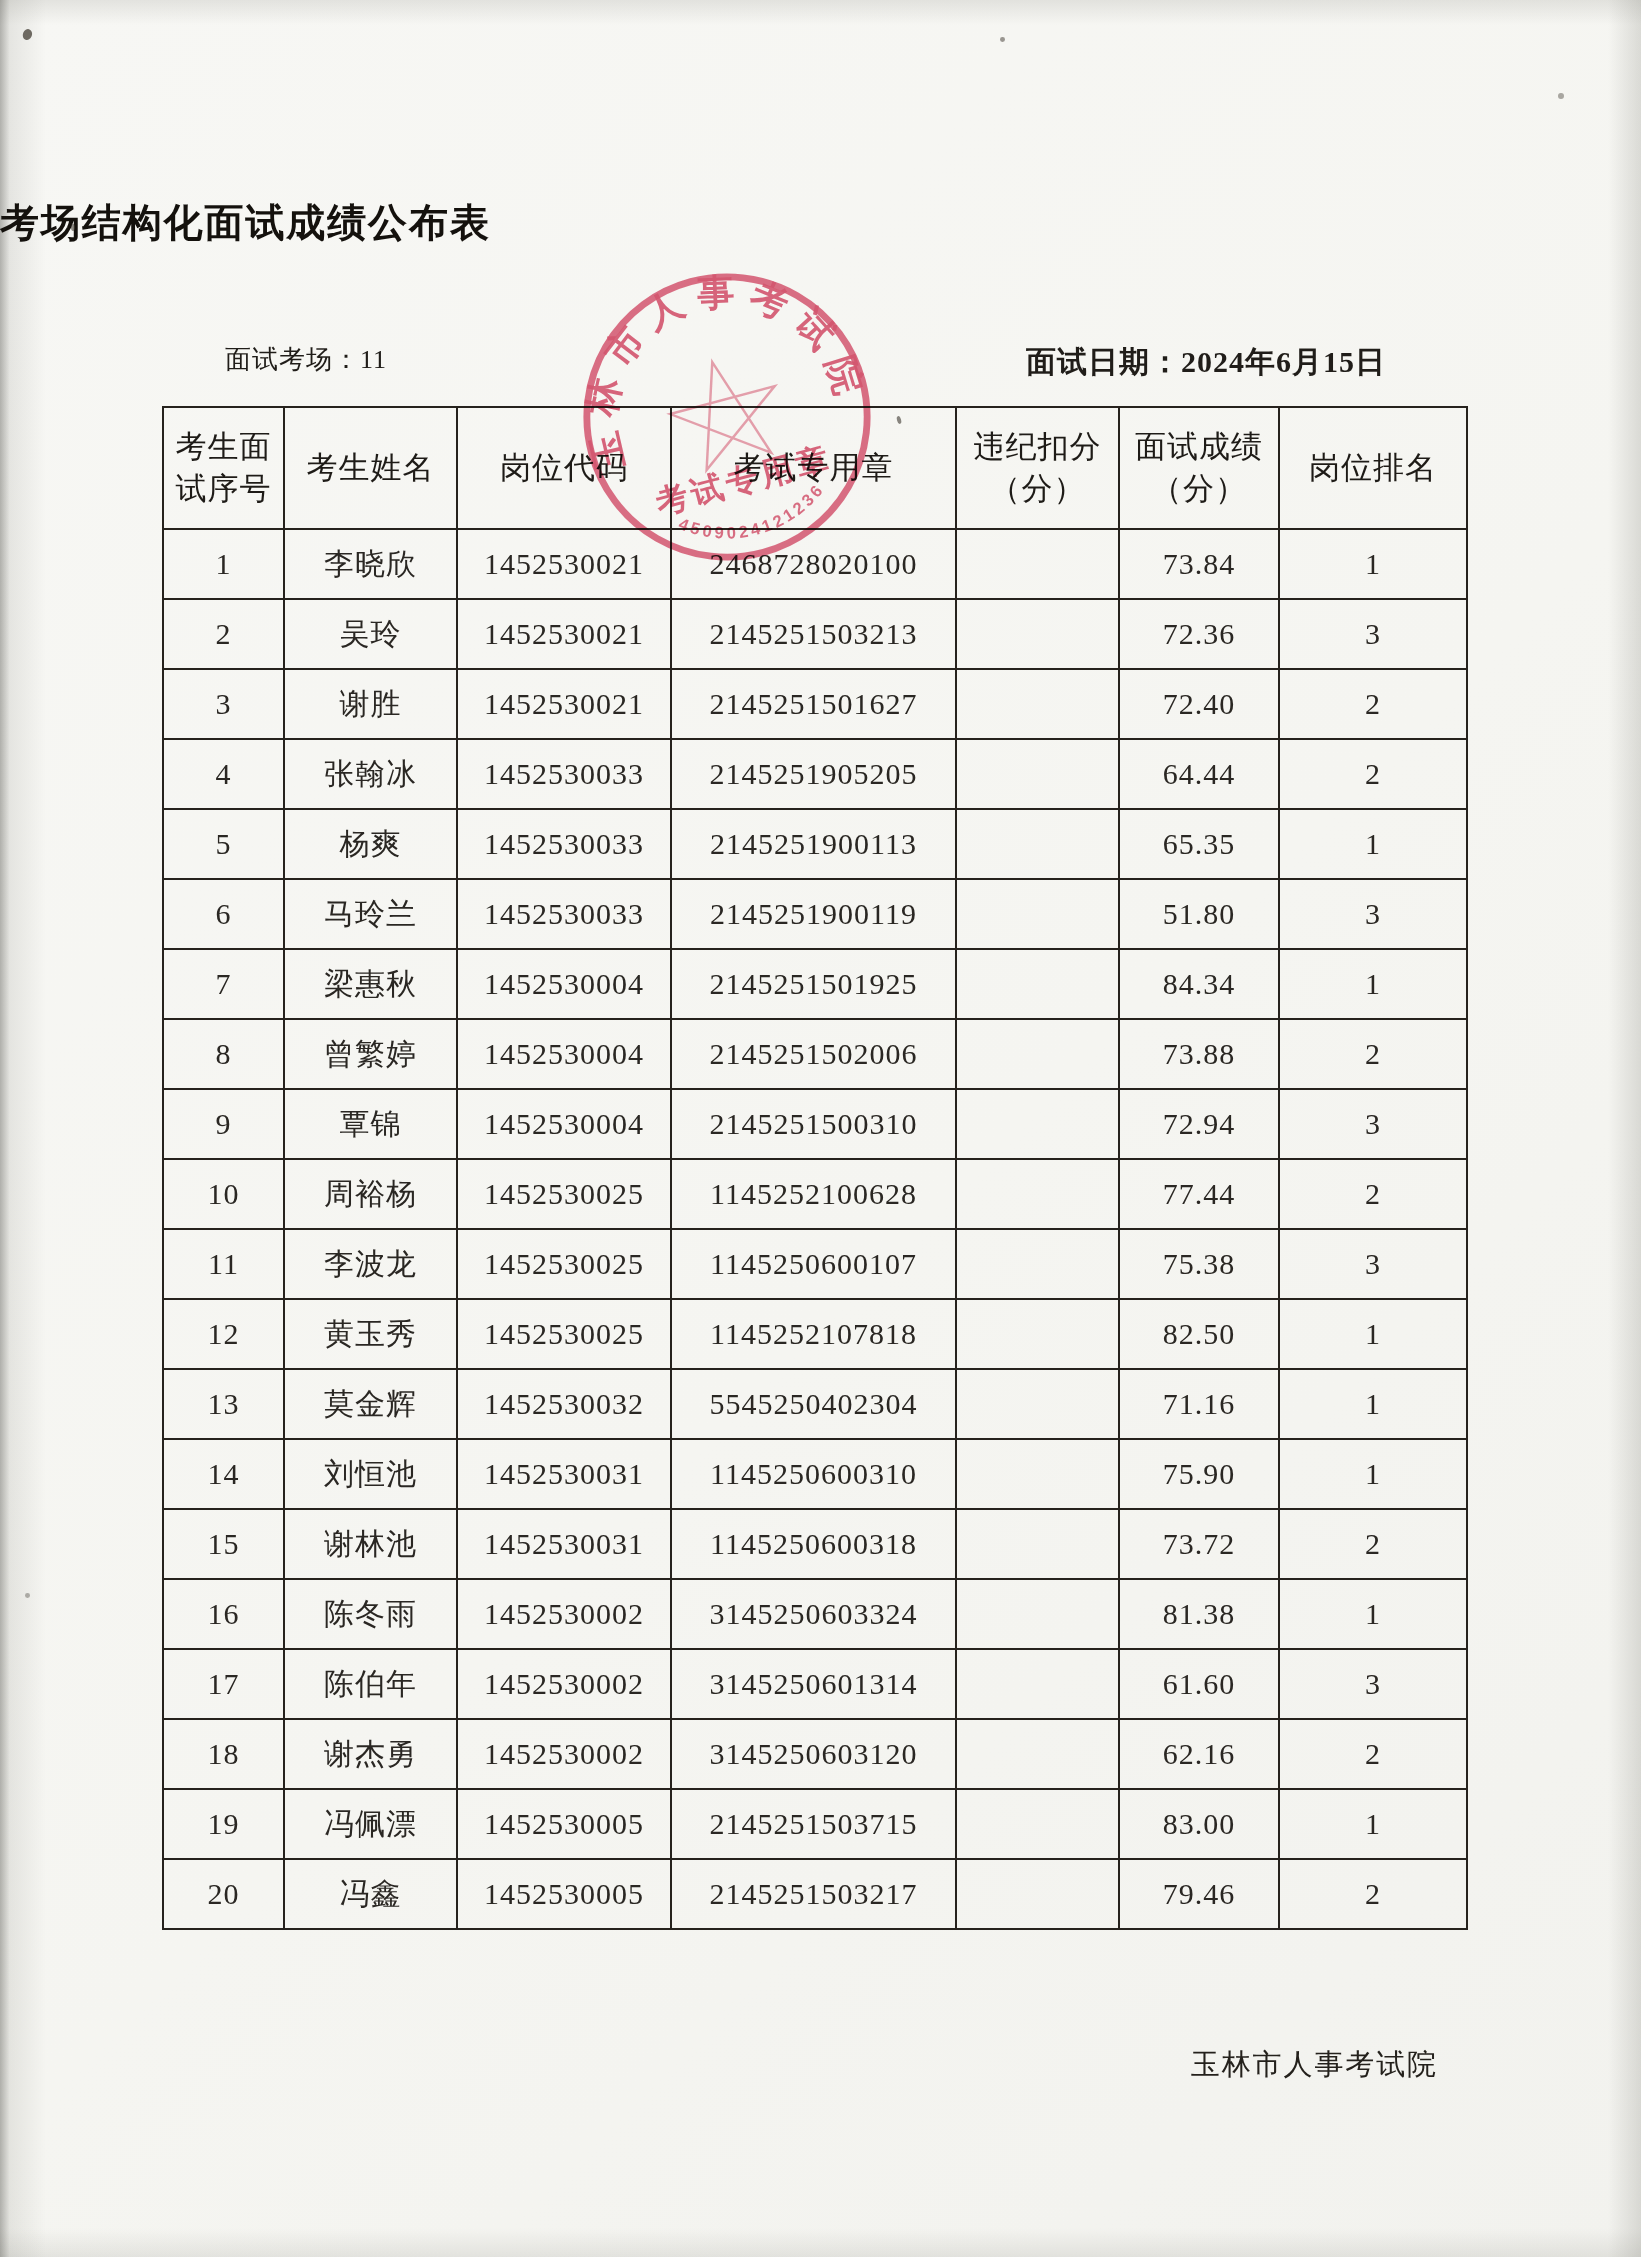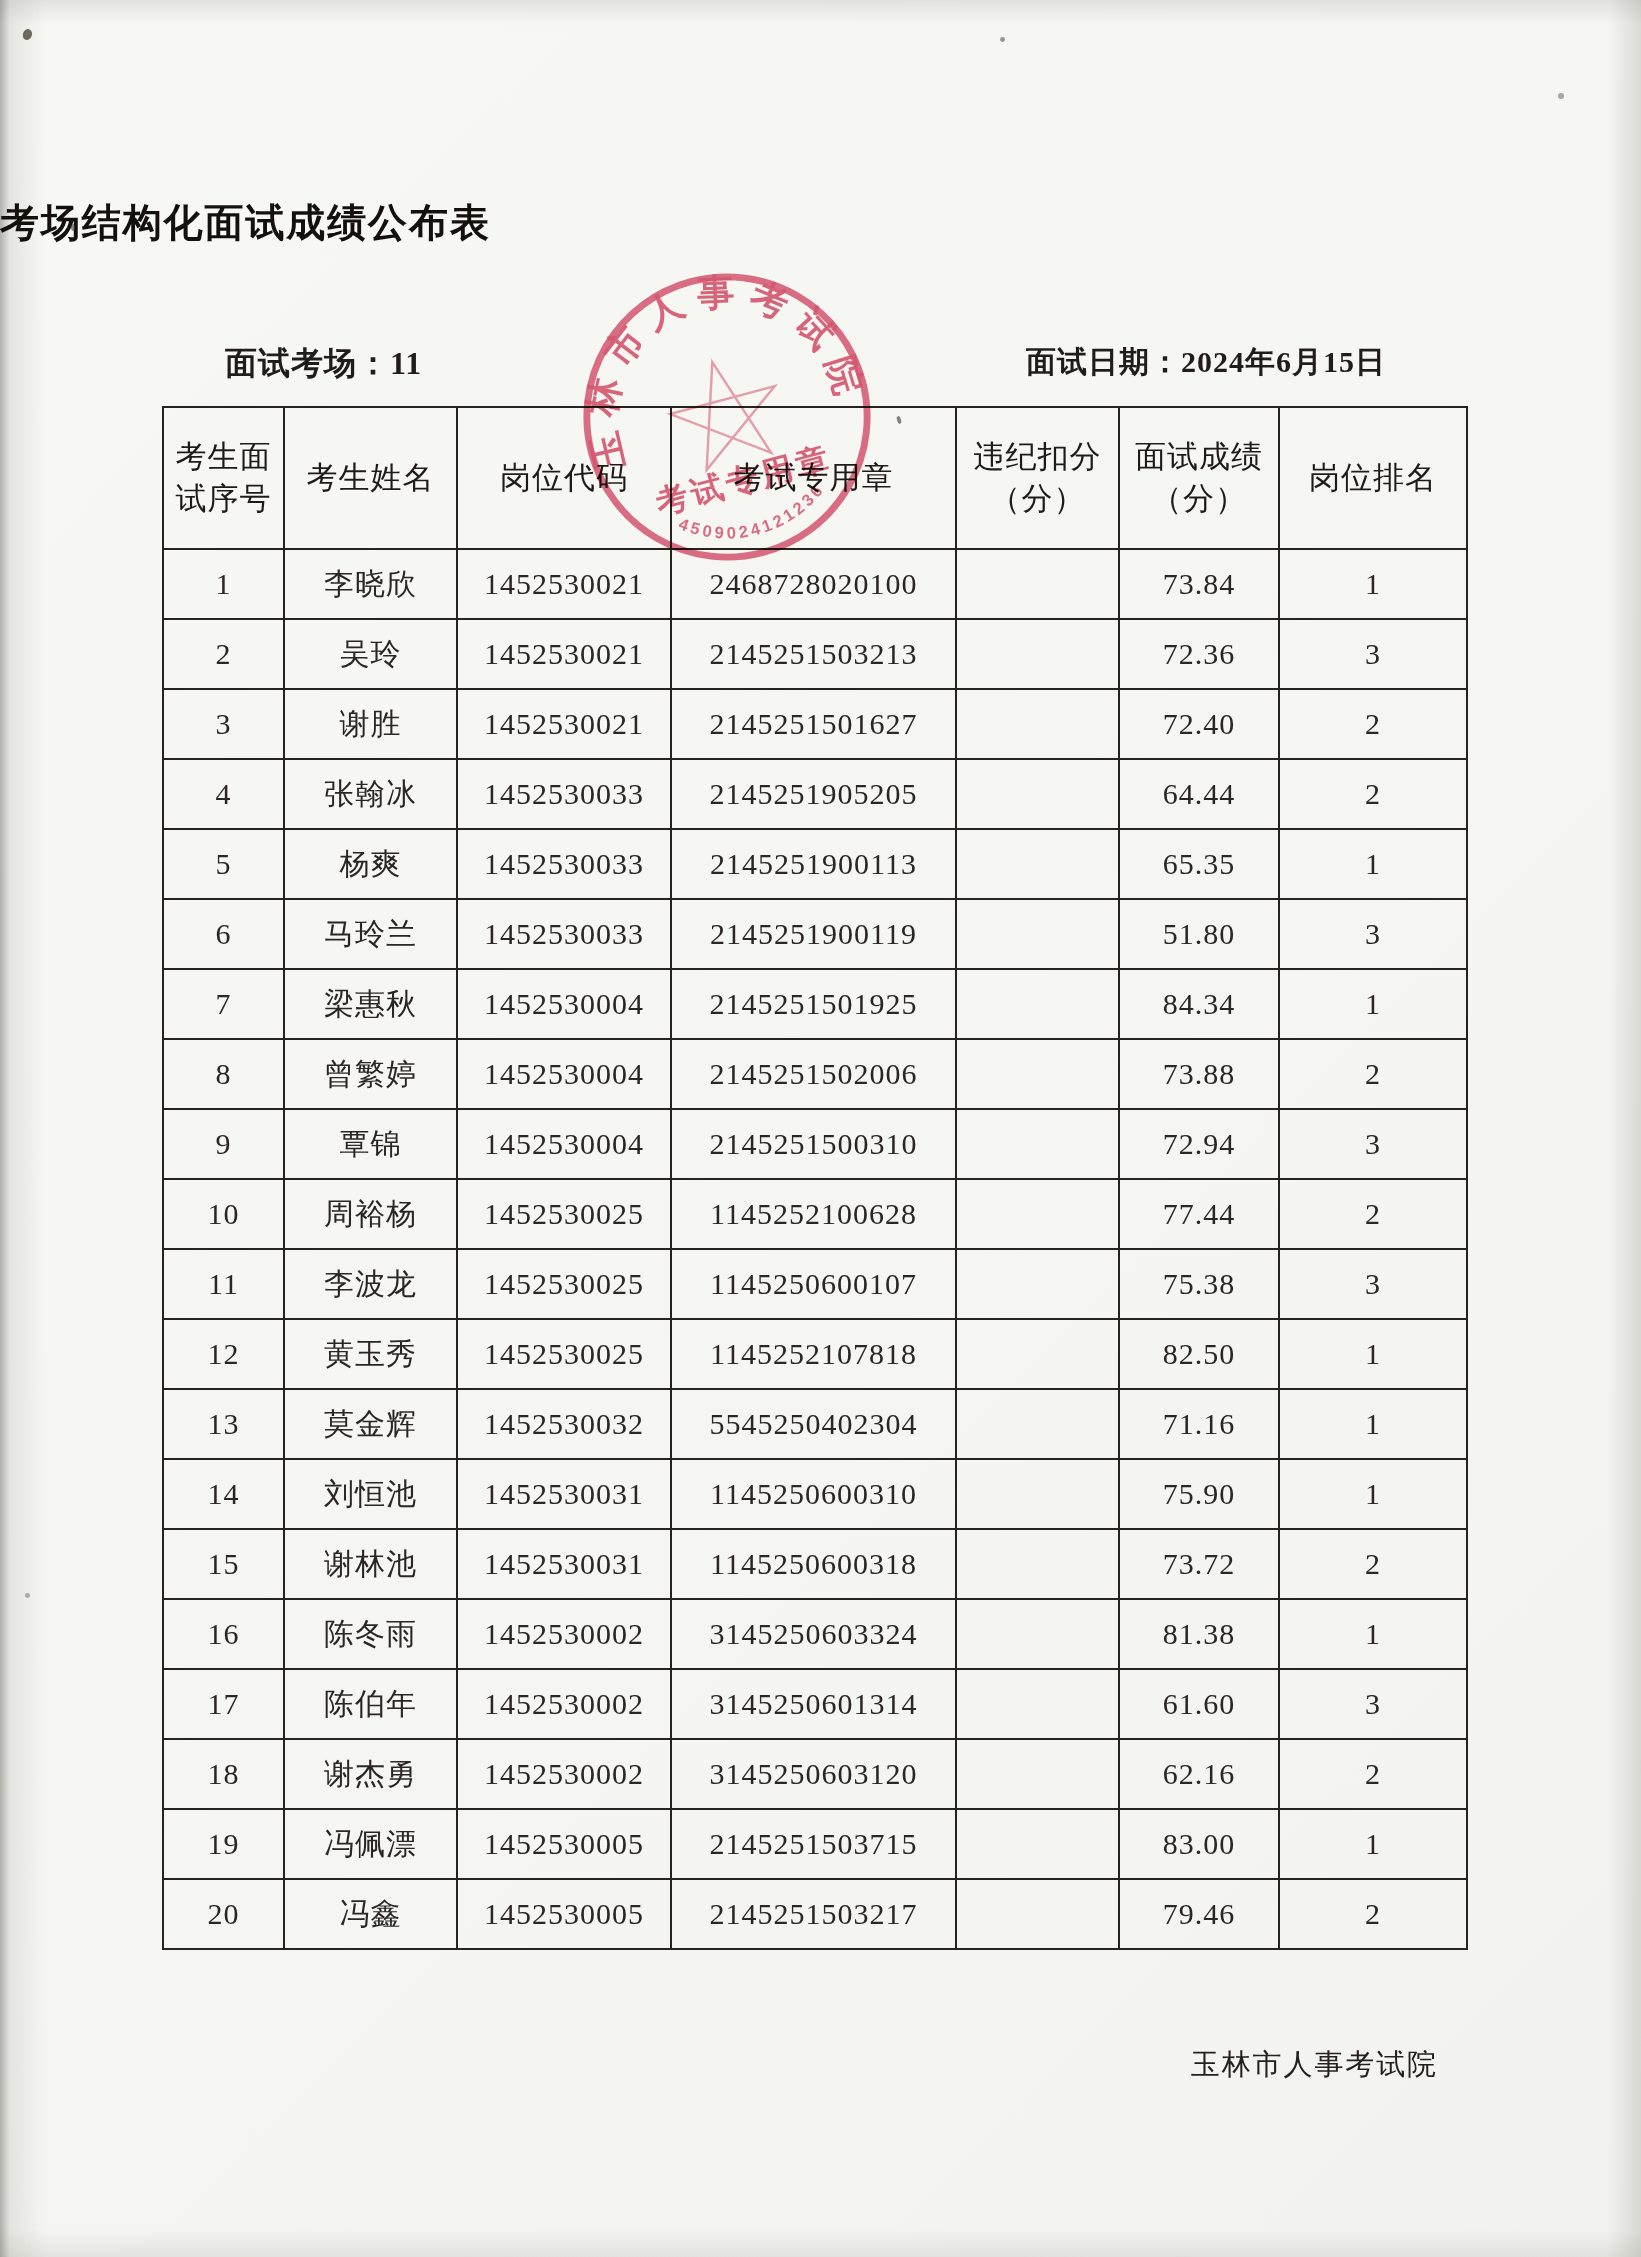--- a/index.html
+++ b/index.html
@@ -20,39 +20,39 @@
     color:#201d19;
   }
   .title{
     position:absolute;top:196px;left:0;width:1506px;
     text-align:left;
     font-size:39px;font-weight:700;letter-spacing:1.9px;
     color:#14110d;
   }
   .meta-room{
     position:absolute;top:342px;left:225px;
-    font-size:32px;font-weight:700;letter-spacing:1px;
+    font-size:26px;font-weight:400;letter-spacing:1px;
   }
   .meta-date{
     position:absolute;top:342px;left:1026px;
     font-size:30px;font-weight:700;letter-spacing:1px;
   }
   table.results{
     position:absolute;top:406px;left:162px;
     width:1304px;
     border-collapse:collapse;table-layout:fixed;
     background:transparent;
   }
   table.results th, table.results td{
     border:2.9px solid #26221d;
     text-align:center;vertical-align:middle;
     padding:0;
     overflow:hidden;
   }
-  table.results thead tr{height:142px;margin-left:11px;}
+  table.results thead tr{height:122px;margin-left:11px;}
   table.results tbody tr{height:70px;}
   table.results th{
     font-size:31px;font-weight:400;
     white-space:pre-line;line-height:1.35;
     color:#1e1b17;letter-spacing:1px;
   }
   table.results td{
     font-size:30px;font-weight:400;color:#2a2723;
     letter-spacing:1px;
   }

